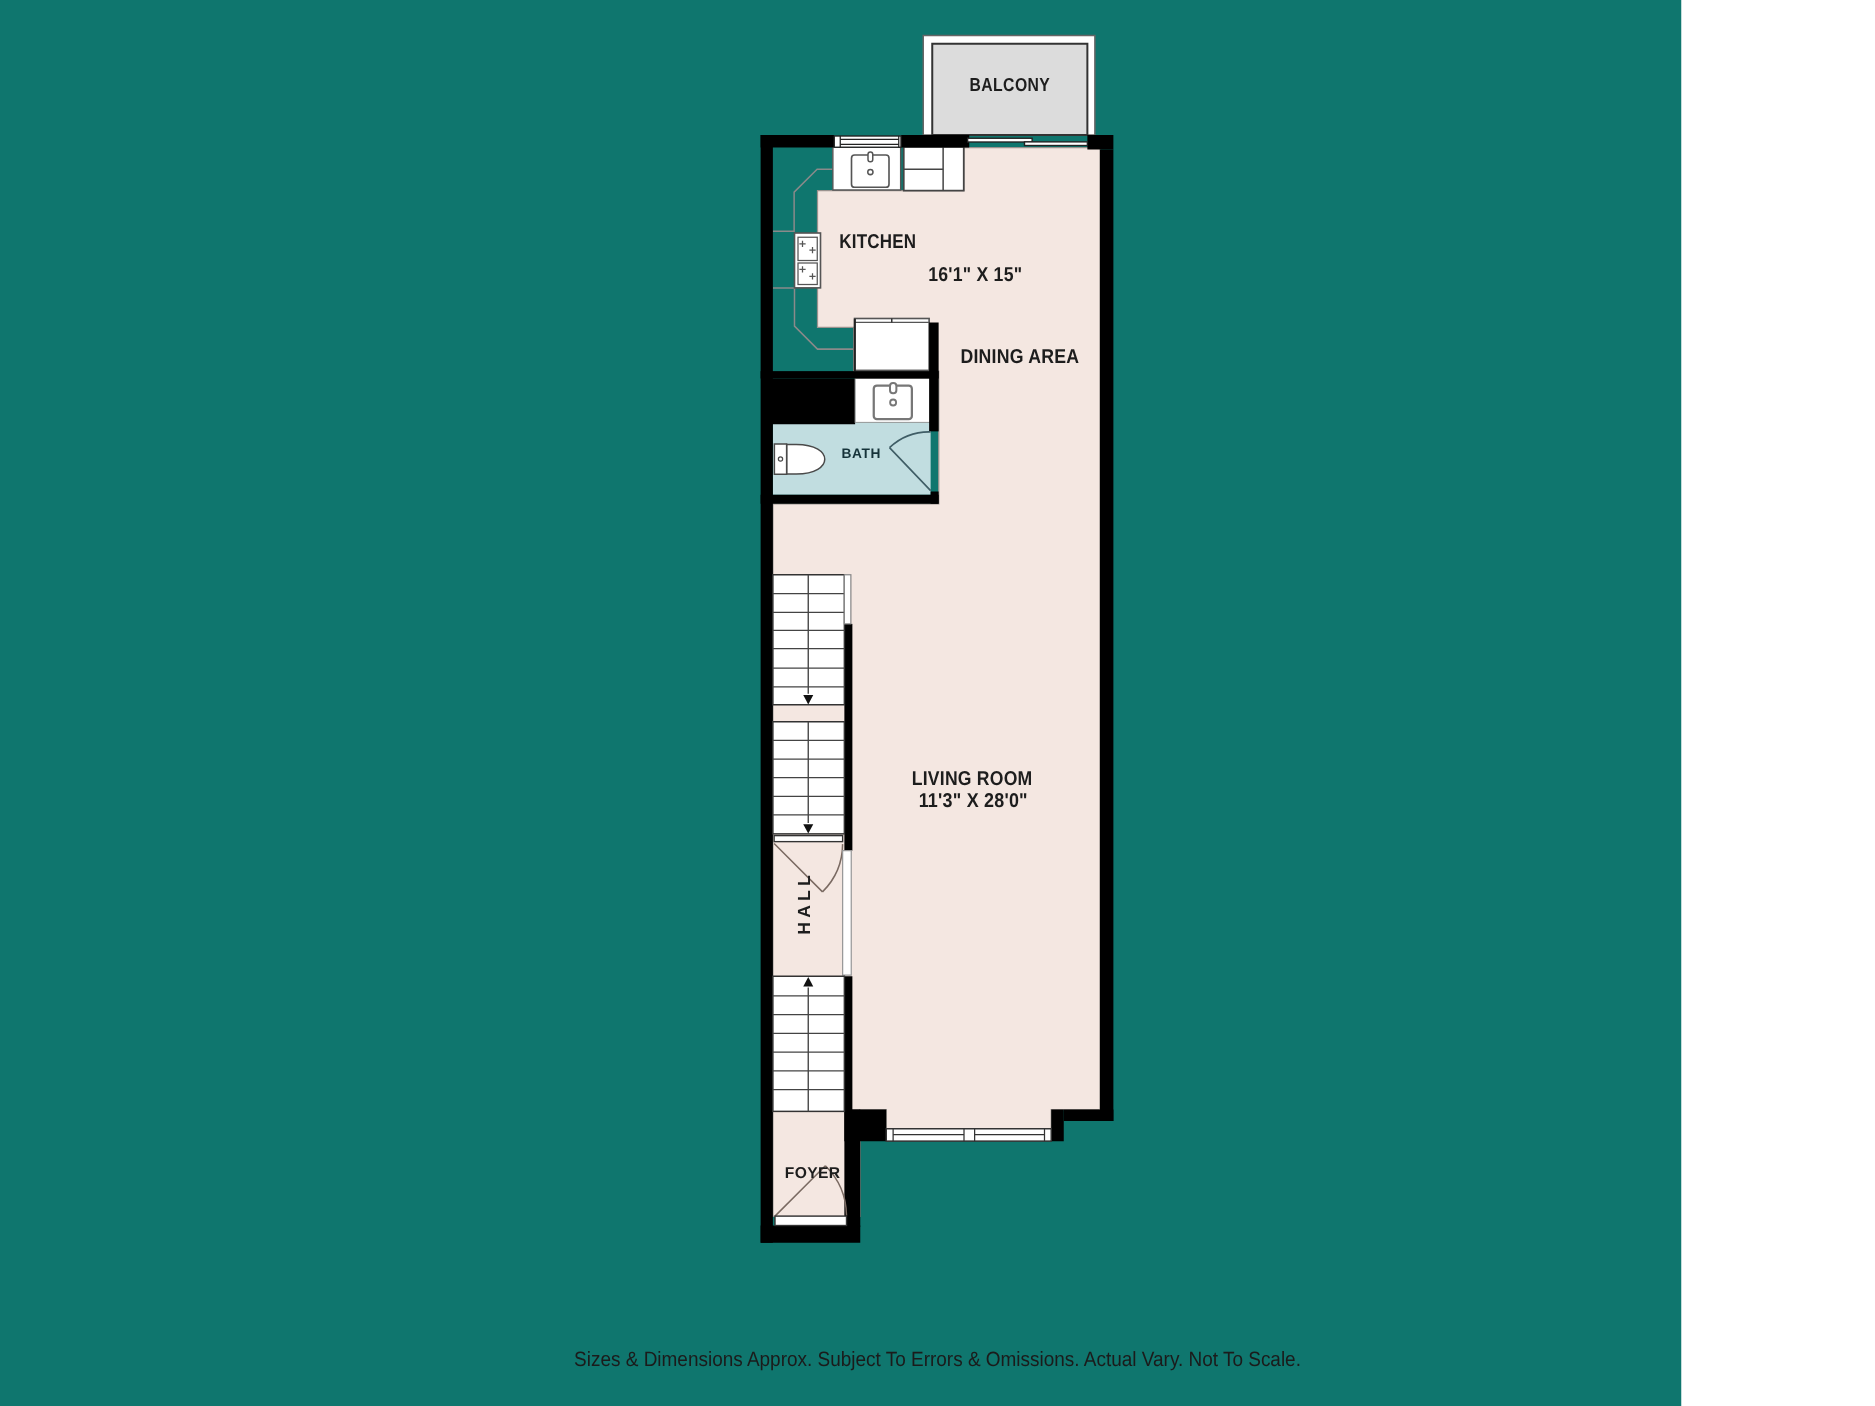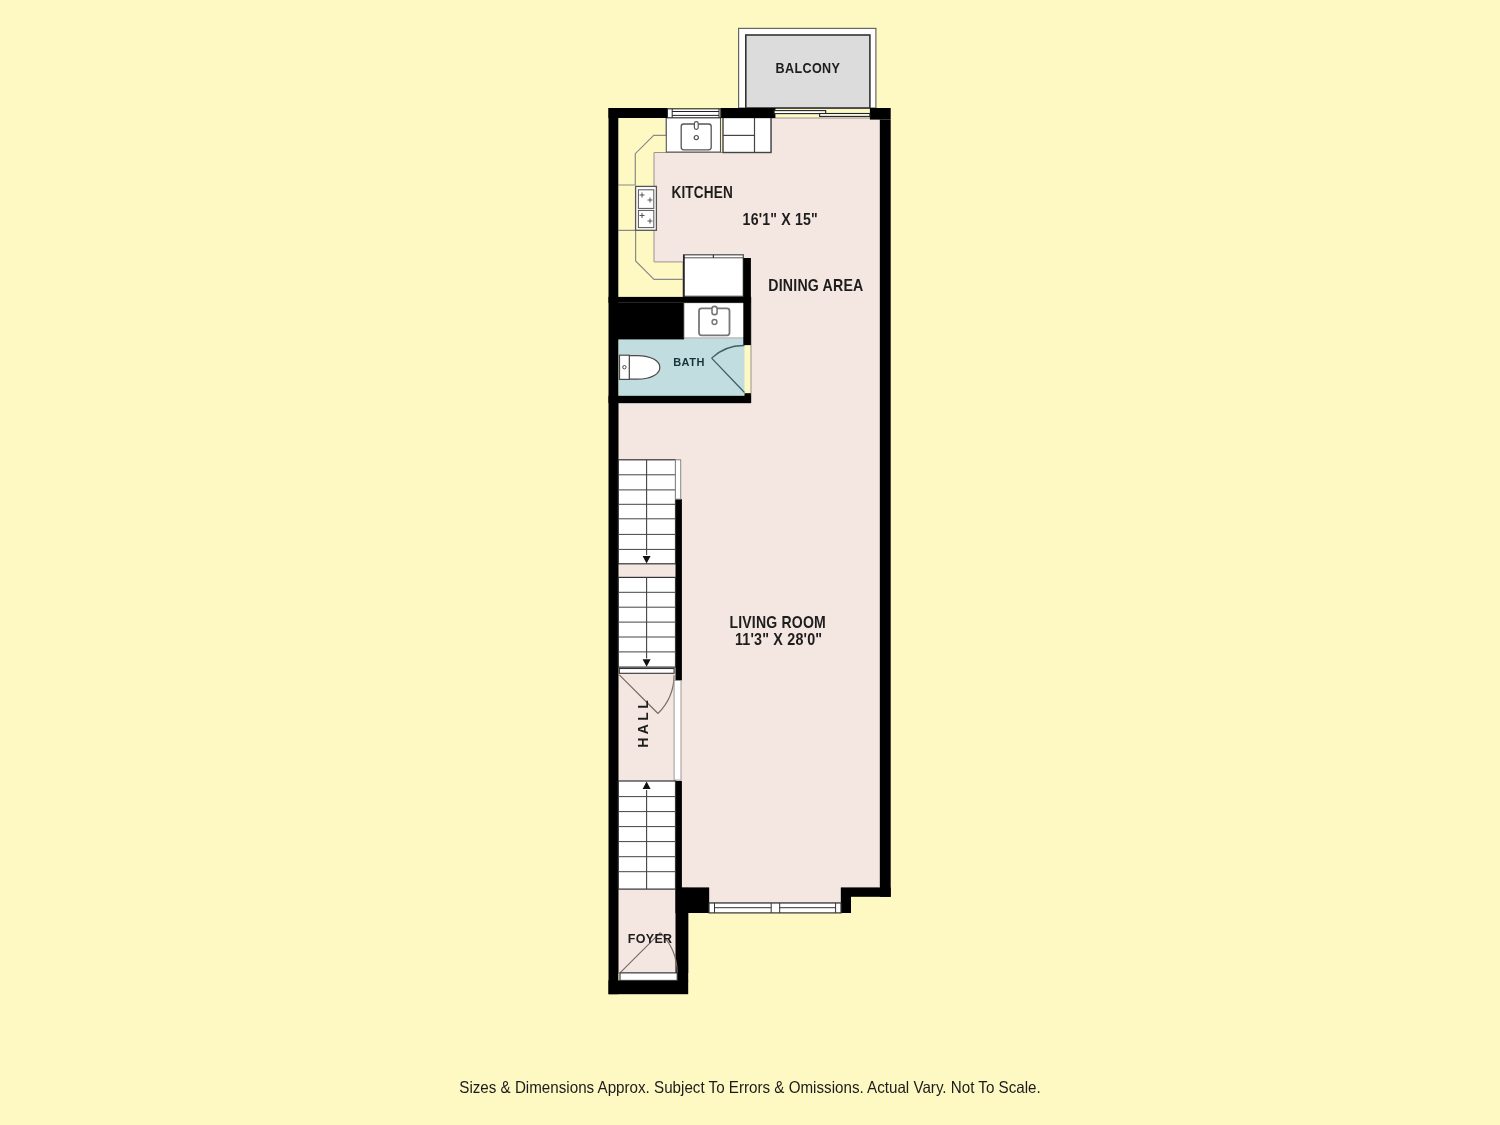--- a/index.html
+++ b/index.html
@@ -1,16 +1,16 @@
 <!DOCTYPE html>
 <html><head>
 <meta charset="utf-8">
 <style>
   html,body{margin:0;padding:0;background:#ffffff;}
-  .page{position:relative;width:1500px;height:1125px;background:#fef9c3;overflow:hidden;}
+  .page{position:relative;width:1345px;height:1125px;background:#0f766e;overflow:hidden;}
   svg text{font-family:"Liberation Sans", sans-serif;}
 </style>
 </head>
 <body>
 <div class="page">
 <svg width="1500" height="1125" viewBox="0 0 1500 1125">
 
 <path d="M654,152.5 L771,152.5 L771,118 L880,118 L880,887.6 L841,887.6 L841,903 L709,903 L709,887.6 L688,887.6 L688,973 L618.3,973 L618.3,403 L751,403 L751,296.9 L683,296.9 L683,261.9 L654,261.9 Z" fill="#f4e7e1" stroke="#9a938f" stroke-width="1"></path>
 
 <rect x="738.6" y="28.4" width="137.3" height="79.6" fill="#ffffff" stroke="#666" stroke-width="1.2"></rect>

